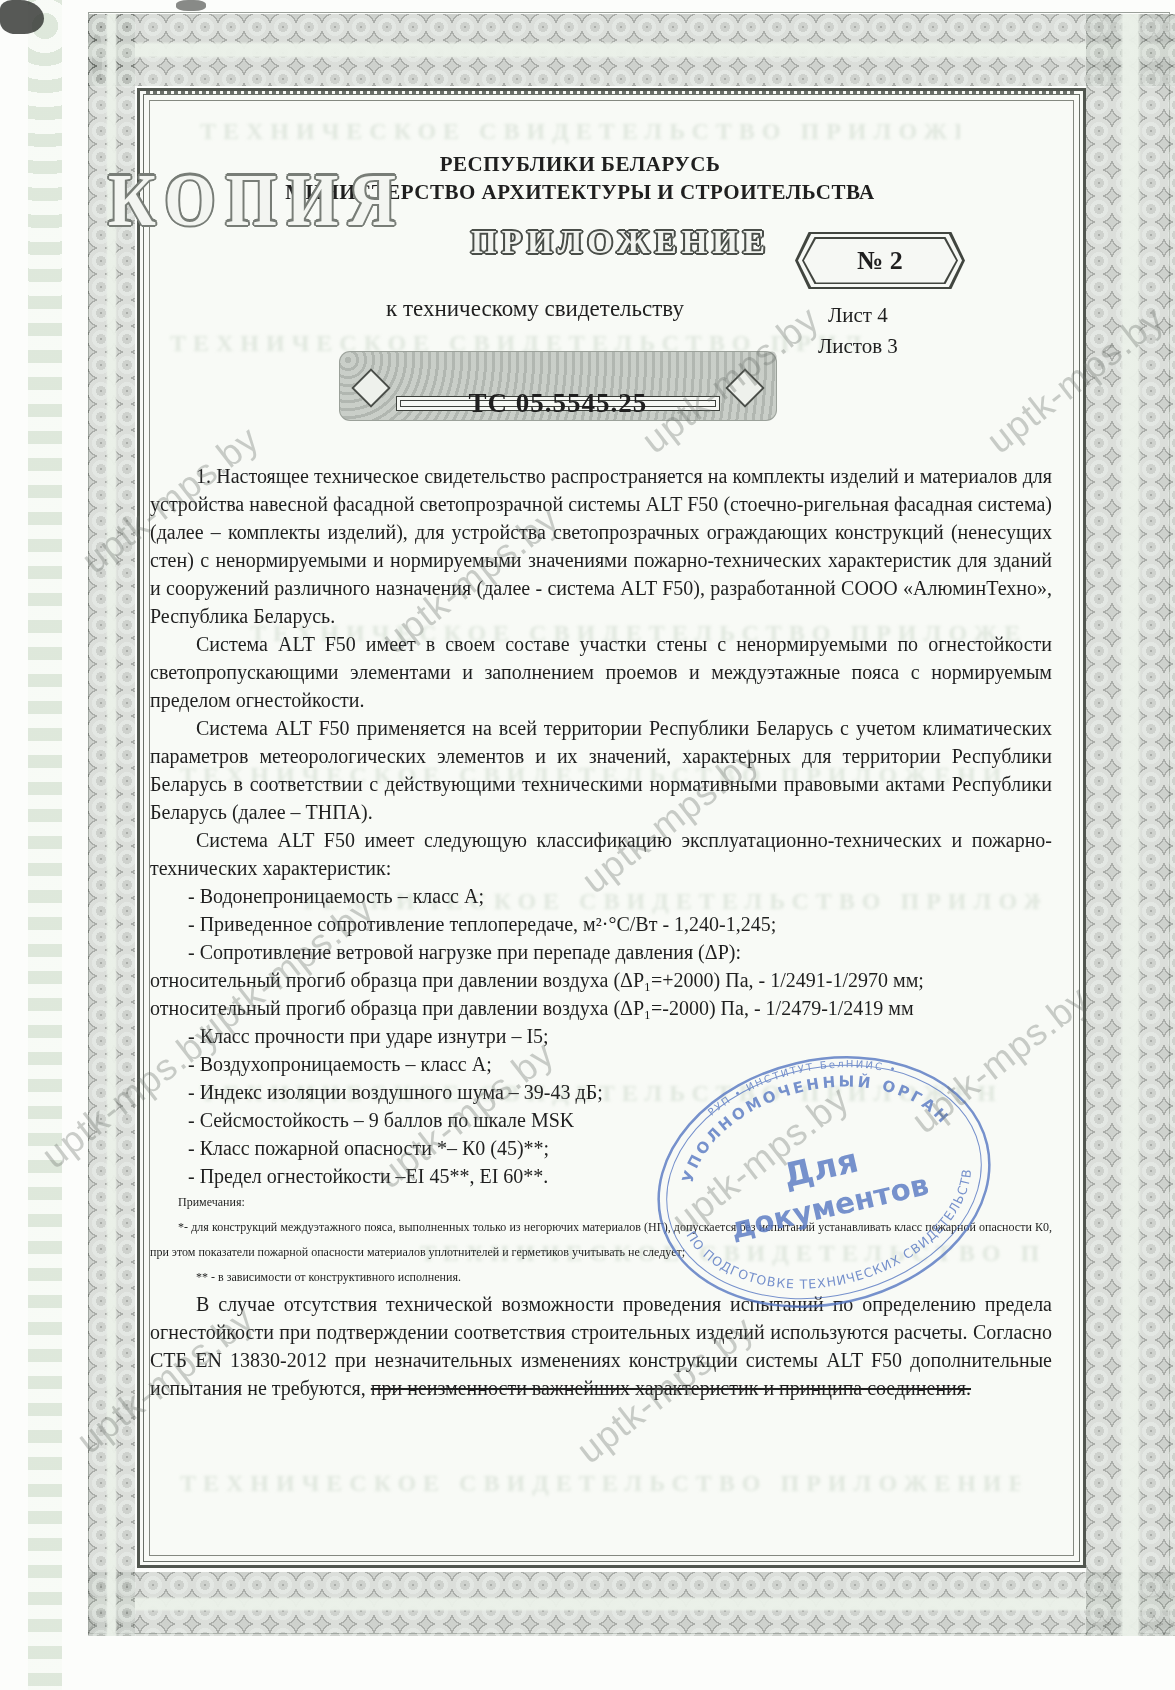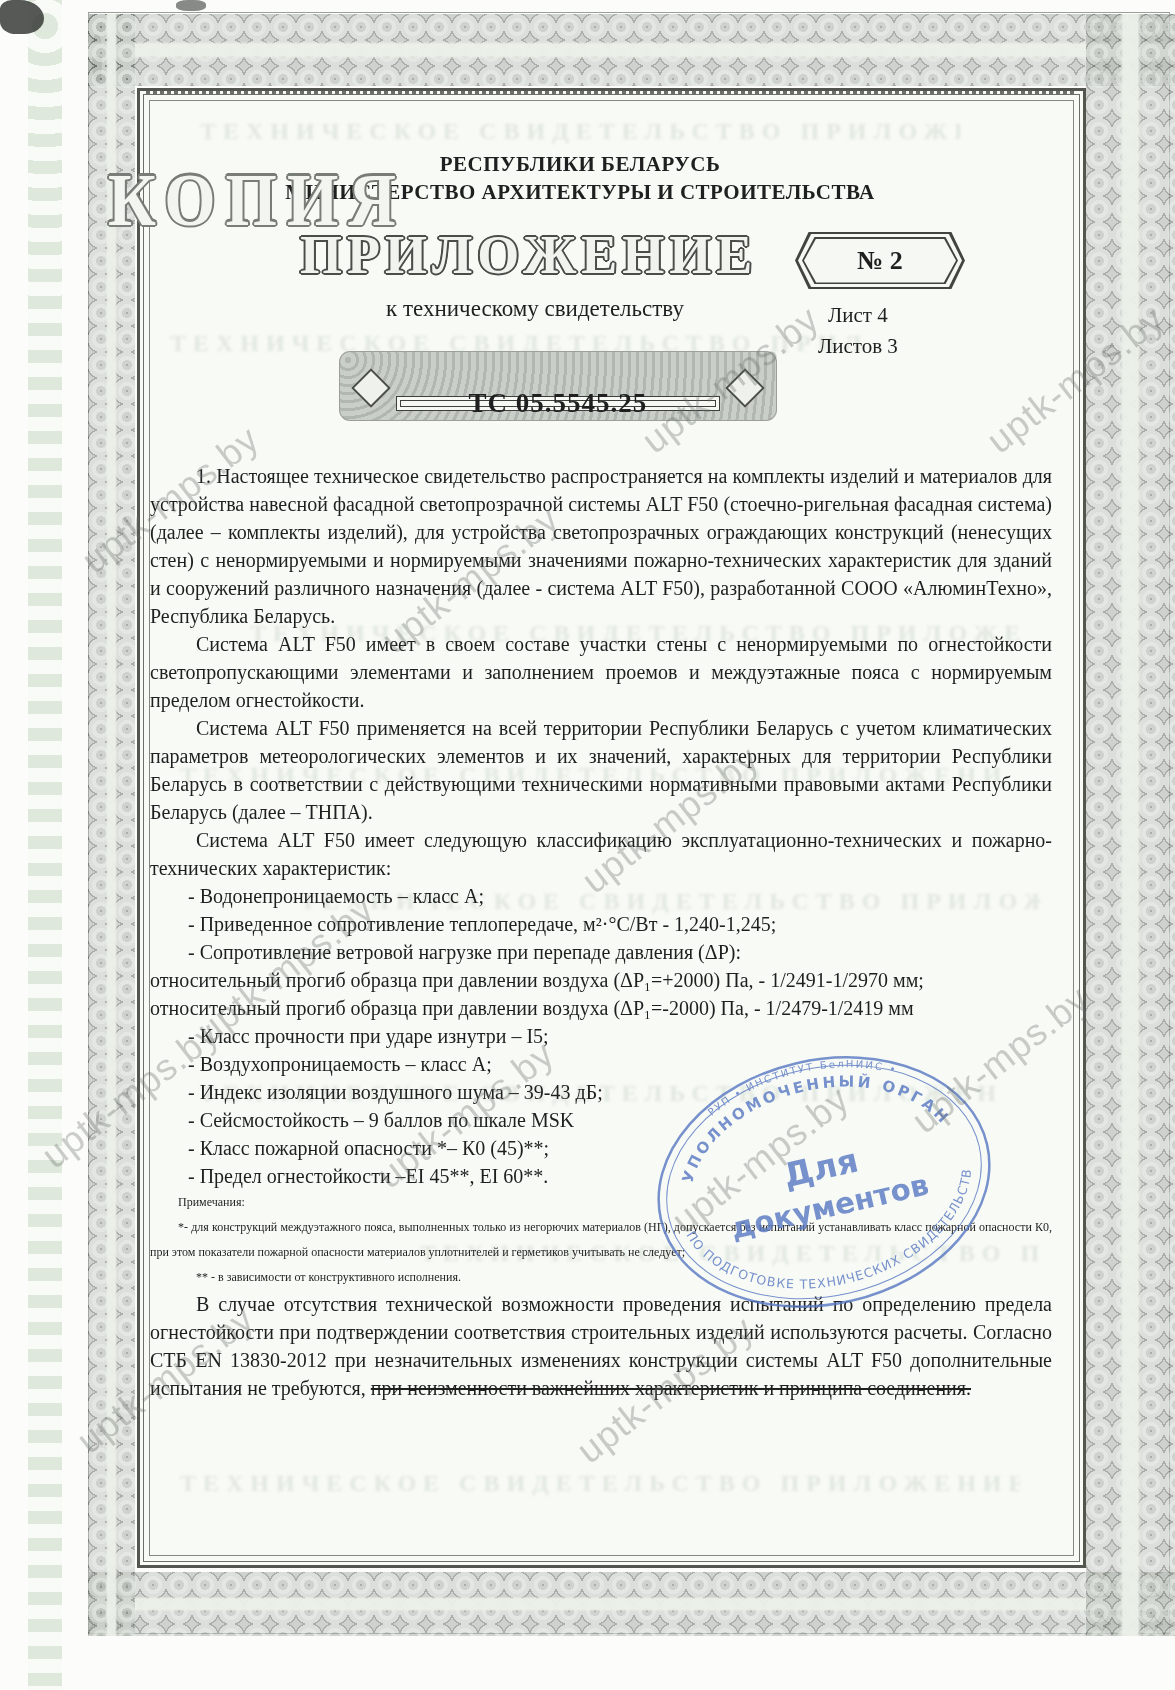--- a/index.html
+++ b/index.html
@@ -34,22 +34,22 @@
     font-weight:bold;font-size:24px;letter-spacing:7px;filter:blur(1.5px);font-family:"Liberation Serif",serif;}
   
   .wm{position:absolute;z-index:5;white-space:nowrap;font-family:"Liberation Sans",sans-serif;
     font-size:37px;color:rgba(105,110,105,.34);transform:rotate(-38deg);transform-origin:left bottom;letter-spacing:1px;}
   
   .ministry{position:absolute;left:140px;top:150px;width:880px;text-align:center;z-index:2;
     font-size:21px;font-weight:600;line-height:28px;letter-spacing:.5px;}
   .kopia{position:absolute;left:108px;top:162px;z-index:3;font-size:66px;font-weight:bold;letter-spacing:10px;
     transform:scaleY(1.12);color:#f3f5f1;
     text-shadow:2px 0 0 #787d77,-2px 0 0 #787d77,0 2px 0 #787d77,0 -2px 0 #787d77,1.4px 1.4px 0 #787d77,-1.4px -1.4px 0 #787d77,1.4px -1.4px 0 #787d77,-1.4px 1.4px 0 #787d77;}
-  .prilozhenie{position:absolute;left:300px;top:224px;width:470px;text-align:left;z-index:2;
-    font-size:54px;font-weight:bold;letter-spacing:5px;color:#f1f3ef;
+  .prilozhenie{position:absolute;left:300px;top:224px;width:470px;text-align:right;z-index:2;
+    font-size:33px;font-weight:bold;letter-spacing:5px;color:#f1f3ef;
     text-shadow:2px 0 0 #4a4e49,-2px 0 0 #4a4e49,0 2px 0 #4a4e49,0 -2px 0 #4a4e49,1.4px 1.4px 0 #4a4e49,-1.4px -1.4px 0 #4a4e49,1.4px -1.4px 0 #4a4e49,-1.4px 1.4px 0 #4a4e49;}
   .subtitle{position:absolute;left:300px;top:296px;width:470px;text-align:center;font-size:23px;z-index:2;}
   .sheet{position:absolute;left:828px;top:300px;z-index:2;font-size:21px;line-height:31px;}
   
   .no2{position:absolute;left:795px;top:232px;width:170px;height:57px;z-index:2;}
   .no2 .lay{position:absolute;clip-path:polygon(0 50%,8% 0,92% 0,100% 50%,92% 100%,8% 100%);}
   .no2 .l1{inset:0;background:#41453f;}
   .no2 .l2{inset:2px 3px;background:#f6f8f4;}
   .no2 .l3{inset:5px 7px;background:#41453f;}
   .no2 .l4{inset:6.5px 9px;background:#f6f8f4;display:flex;align-items:center;justify-content:center;

